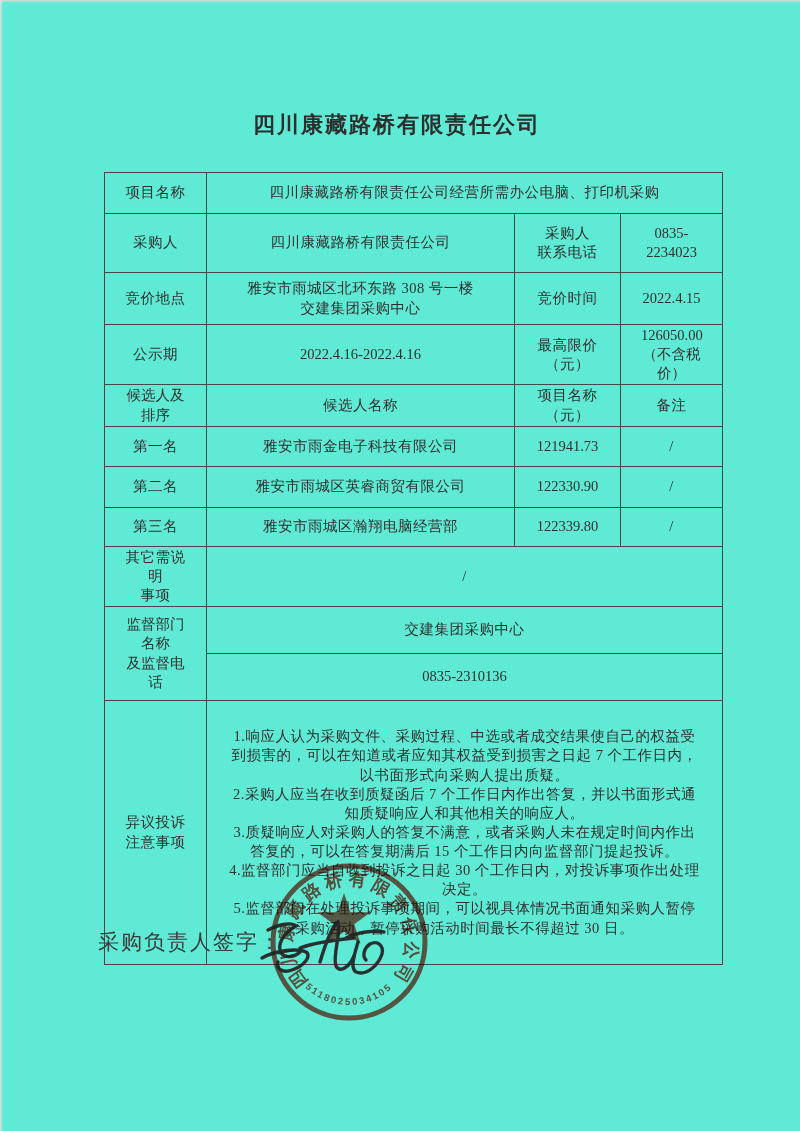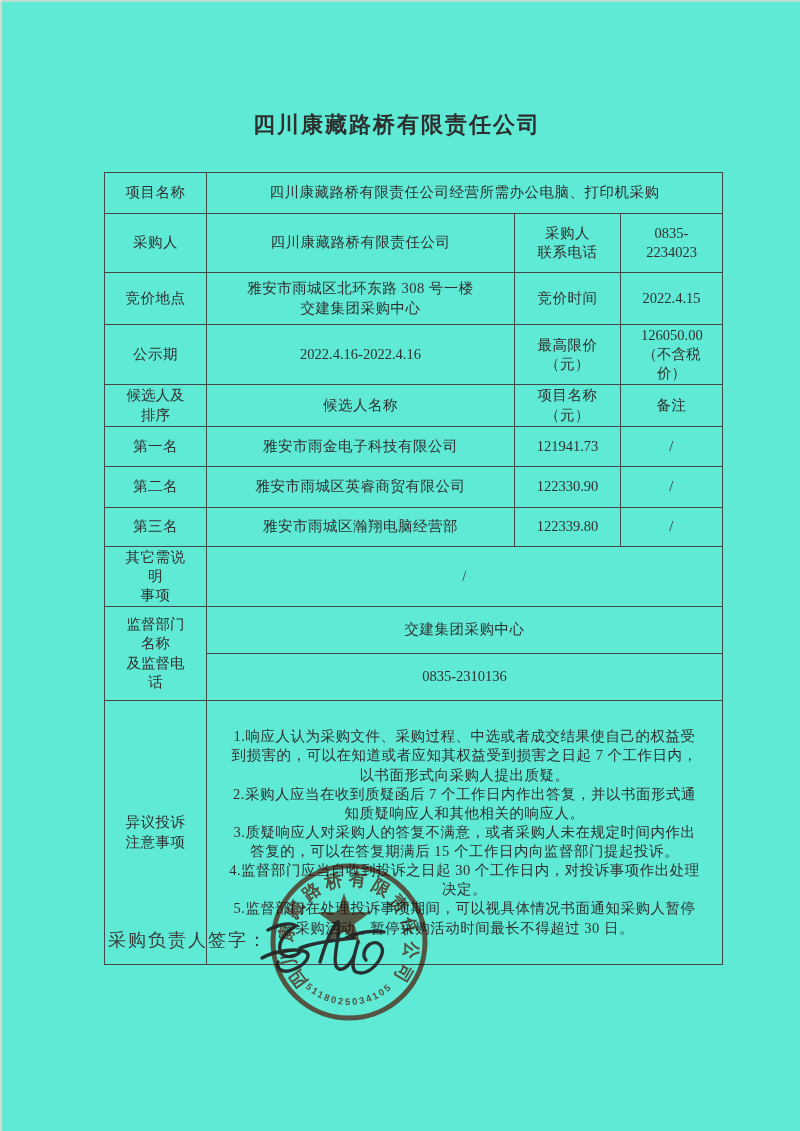--- a/index.html
+++ b/index.html
@@ -43,23 +43,23 @@
   }
   td.objection-content{
     text-align:left;vertical-align:top;
     padding:20px 8px 6px 9px;
     font-size:14.6px;line-height:23px;letter-spacing:0.4px;
   }
   .objection-item{margin:0;}
   td.slash-cell{text-align:left;padding-left:10px;}
 
   .signature-row{
-    position:absolute;left:108px;top:928px;
+    position:absolute;left:98px;top:928px;
     font-family:"Liberation Sans","DejaVu Sans",sans-serif;
-    font-size:18px;letter-spacing:2px;color:#3a3a3a;font-weight:500;text-align:right;
+    font-size:21px;letter-spacing:2px;color:#3a3a3a;font-weight:500;text-align:right;
   }
 
   .stamp{
     position:absolute;left:262px;top:853px;width:174px;height:176px;
     mix-blend-mode:multiply;opacity:0.93;
   }
   .signature-svg{
     position:absolute;left:250px;top:900px;width:160px;height:90px;
   }
 </style>

